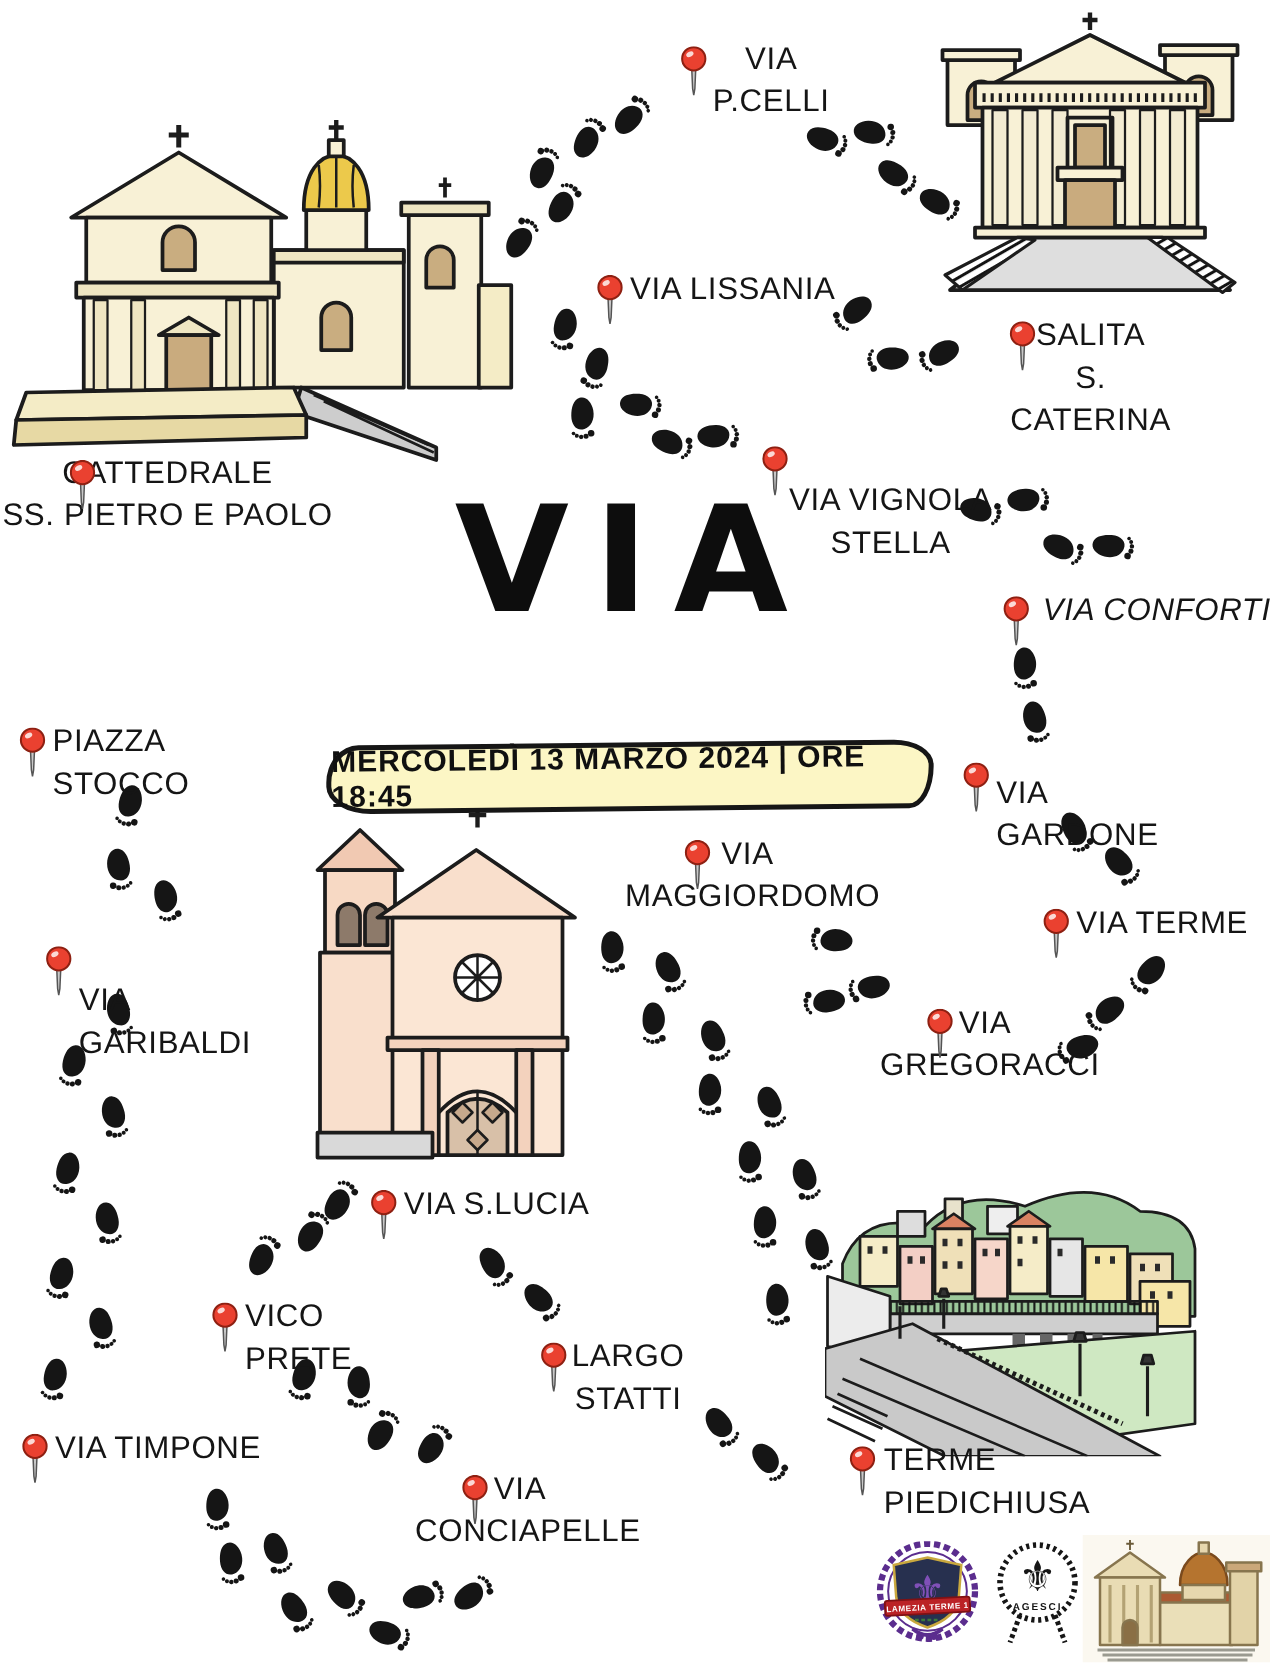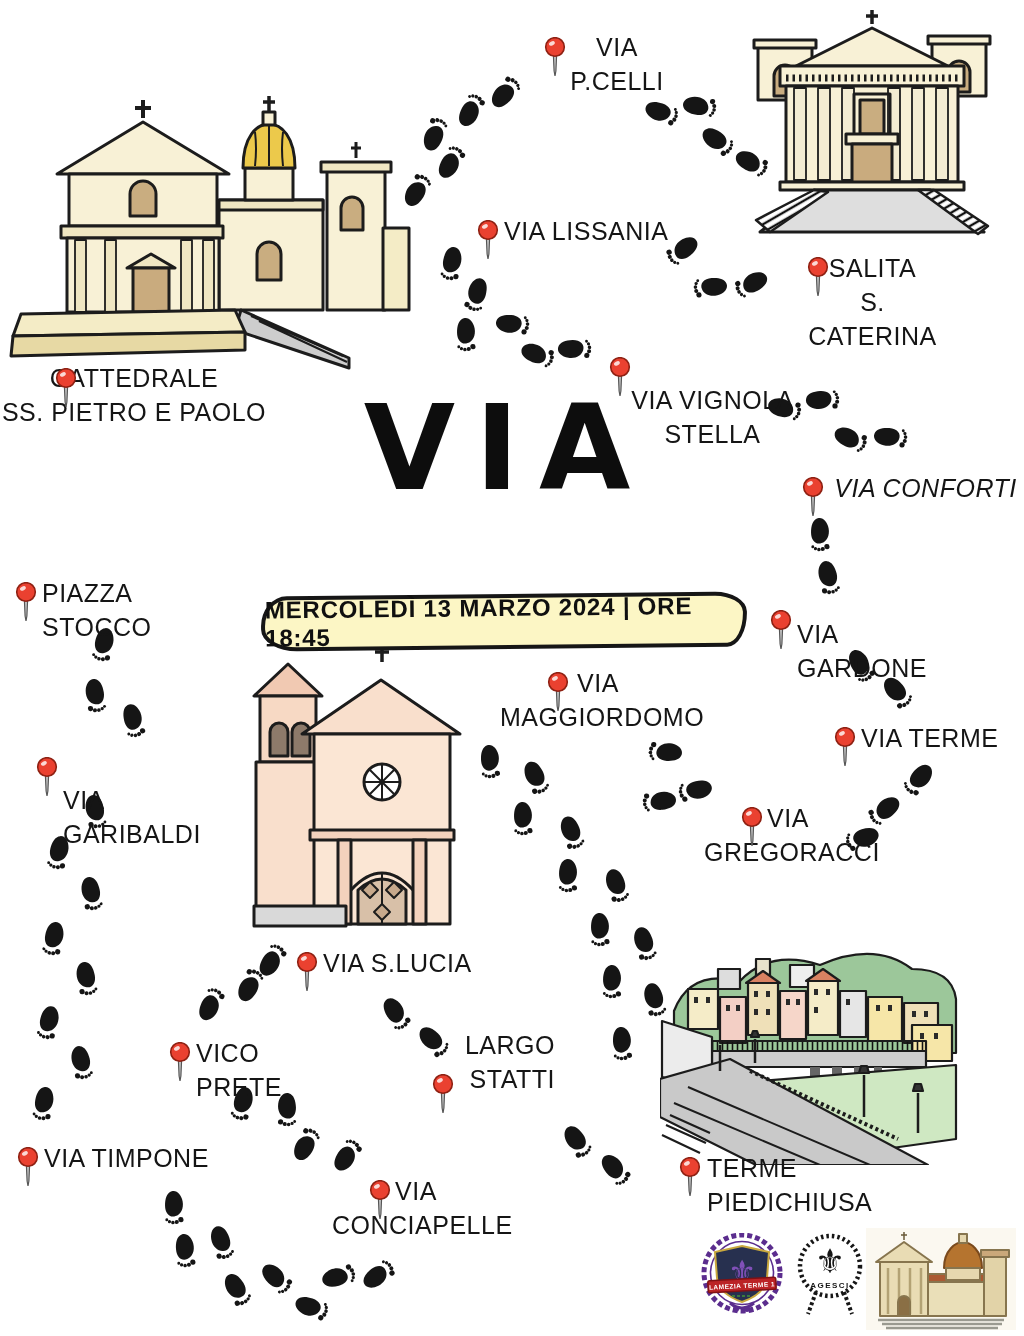--- a/index.html
+++ b/index.html
@@ -410,21 +410,21 @@
           <path d="M-1.6,7 L1.6,7 L0.9,23 L0,28 L-0.9,23 Z" fill="#c9c9c9" stroke="#555" stroke-width="1.2"></path>
           <circle cx="0" cy="-1" r="9.3" fill="#ea4130" stroke="#8e2012" stroke-width="1.6"></circle>
           <ellipse cx="-3.1" cy="-4.6" rx="3.1" ry="2" fill="#fff" opacity="0.8" transform="rotate(-28 -3.1 -4.6)"></ellipse>
         </svg></div>
       <div class="loc-label" style="left: 196px; top: 1036px; width: 150px; text-align: left;">VICO PRETE</div>
       <div class="pin" style="left: 443px; top: 1084px;"><svg width="24" height="40" viewBox="-12 -11 24 40">
           <path d="M-1.6,7 L1.6,7 L0.9,23 L0,28 L-0.9,23 Z" fill="#c9c9c9" stroke="#555" stroke-width="1.2"></path>
           <circle cx="0" cy="-1" r="9.3" fill="#ea4130" stroke="#8e2012" stroke-width="1.6"></circle>
           <ellipse cx="-3.1" cy="-4.6" rx="3.1" ry="2" fill="#fff" opacity="0.8" transform="rotate(-28 -3.1 -4.6)"></ellipse>
         </svg></div>
-      <div class="loc-label" style="left: 450px; top: 1028px; width: 105px; text-align: right;">LARGO
+      <div class="loc-label" style="left: 450px; top: 1068px; width: 105px; text-align: center;">LARGO
 STATTI</div>
       <div class="pin" style="left: 28px; top: 1157px;"><svg width="24" height="40" viewBox="-12 -11 24 40">
           <path d="M-1.6,7 L1.6,7 L0.9,23 L0,28 L-0.9,23 Z" fill="#c9c9c9" stroke="#555" stroke-width="1.2"></path>
           <circle cx="0" cy="-1" r="9.3" fill="#ea4130" stroke="#8e2012" stroke-width="1.6"></circle>
           <ellipse cx="-3.1" cy="-4.6" rx="3.1" ry="2" fill="#fff" opacity="0.8" transform="rotate(-28 -3.1 -4.6)"></ellipse>
         </svg></div>
       <div class="loc-label" style="left: 44px; top: 1141px; width: 175px; text-align: left;">VIA TIMPONE</div>
       <div class="pin" style="left: 380px; top: 1190px;"><svg width="24" height="40" viewBox="-12 -11 24 40">
           <path d="M-1.6,7 L1.6,7 L0.9,23 L0,28 L-0.9,23 Z" fill="#c9c9c9" stroke="#555" stroke-width="1.2"></path>
           <circle cx="0" cy="-1" r="9.3" fill="#ea4130" stroke="#8e2012" stroke-width="1.6"></circle>

